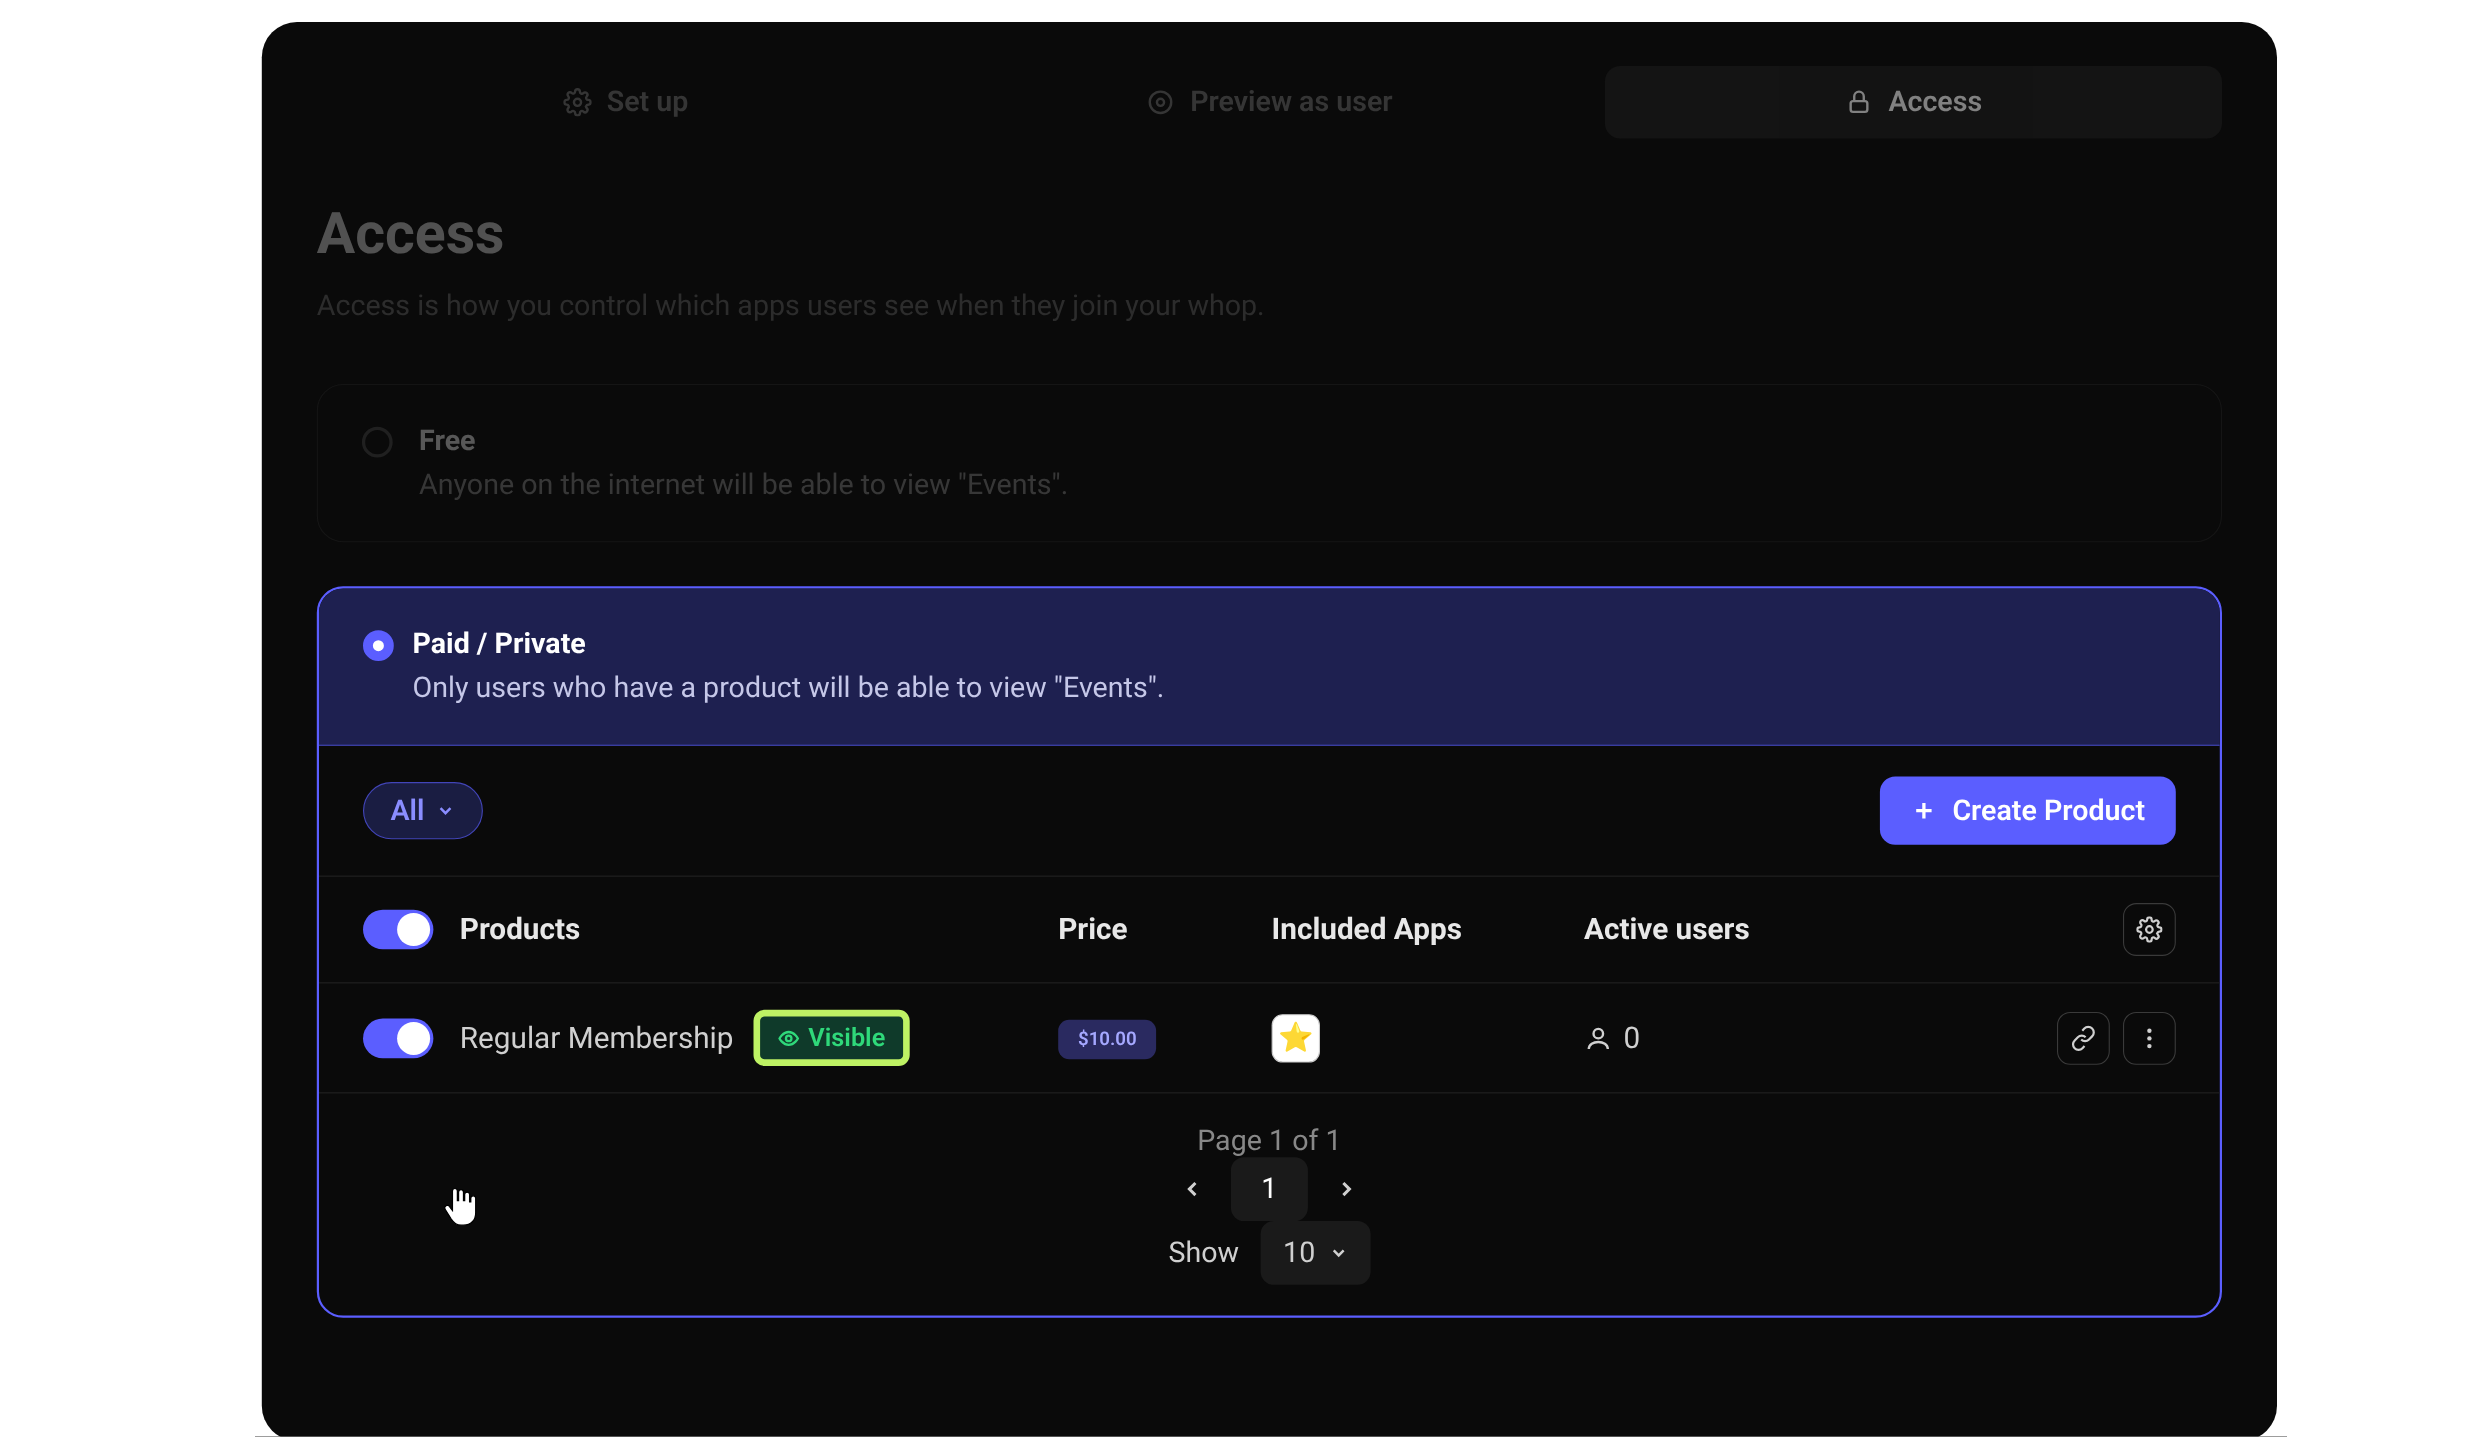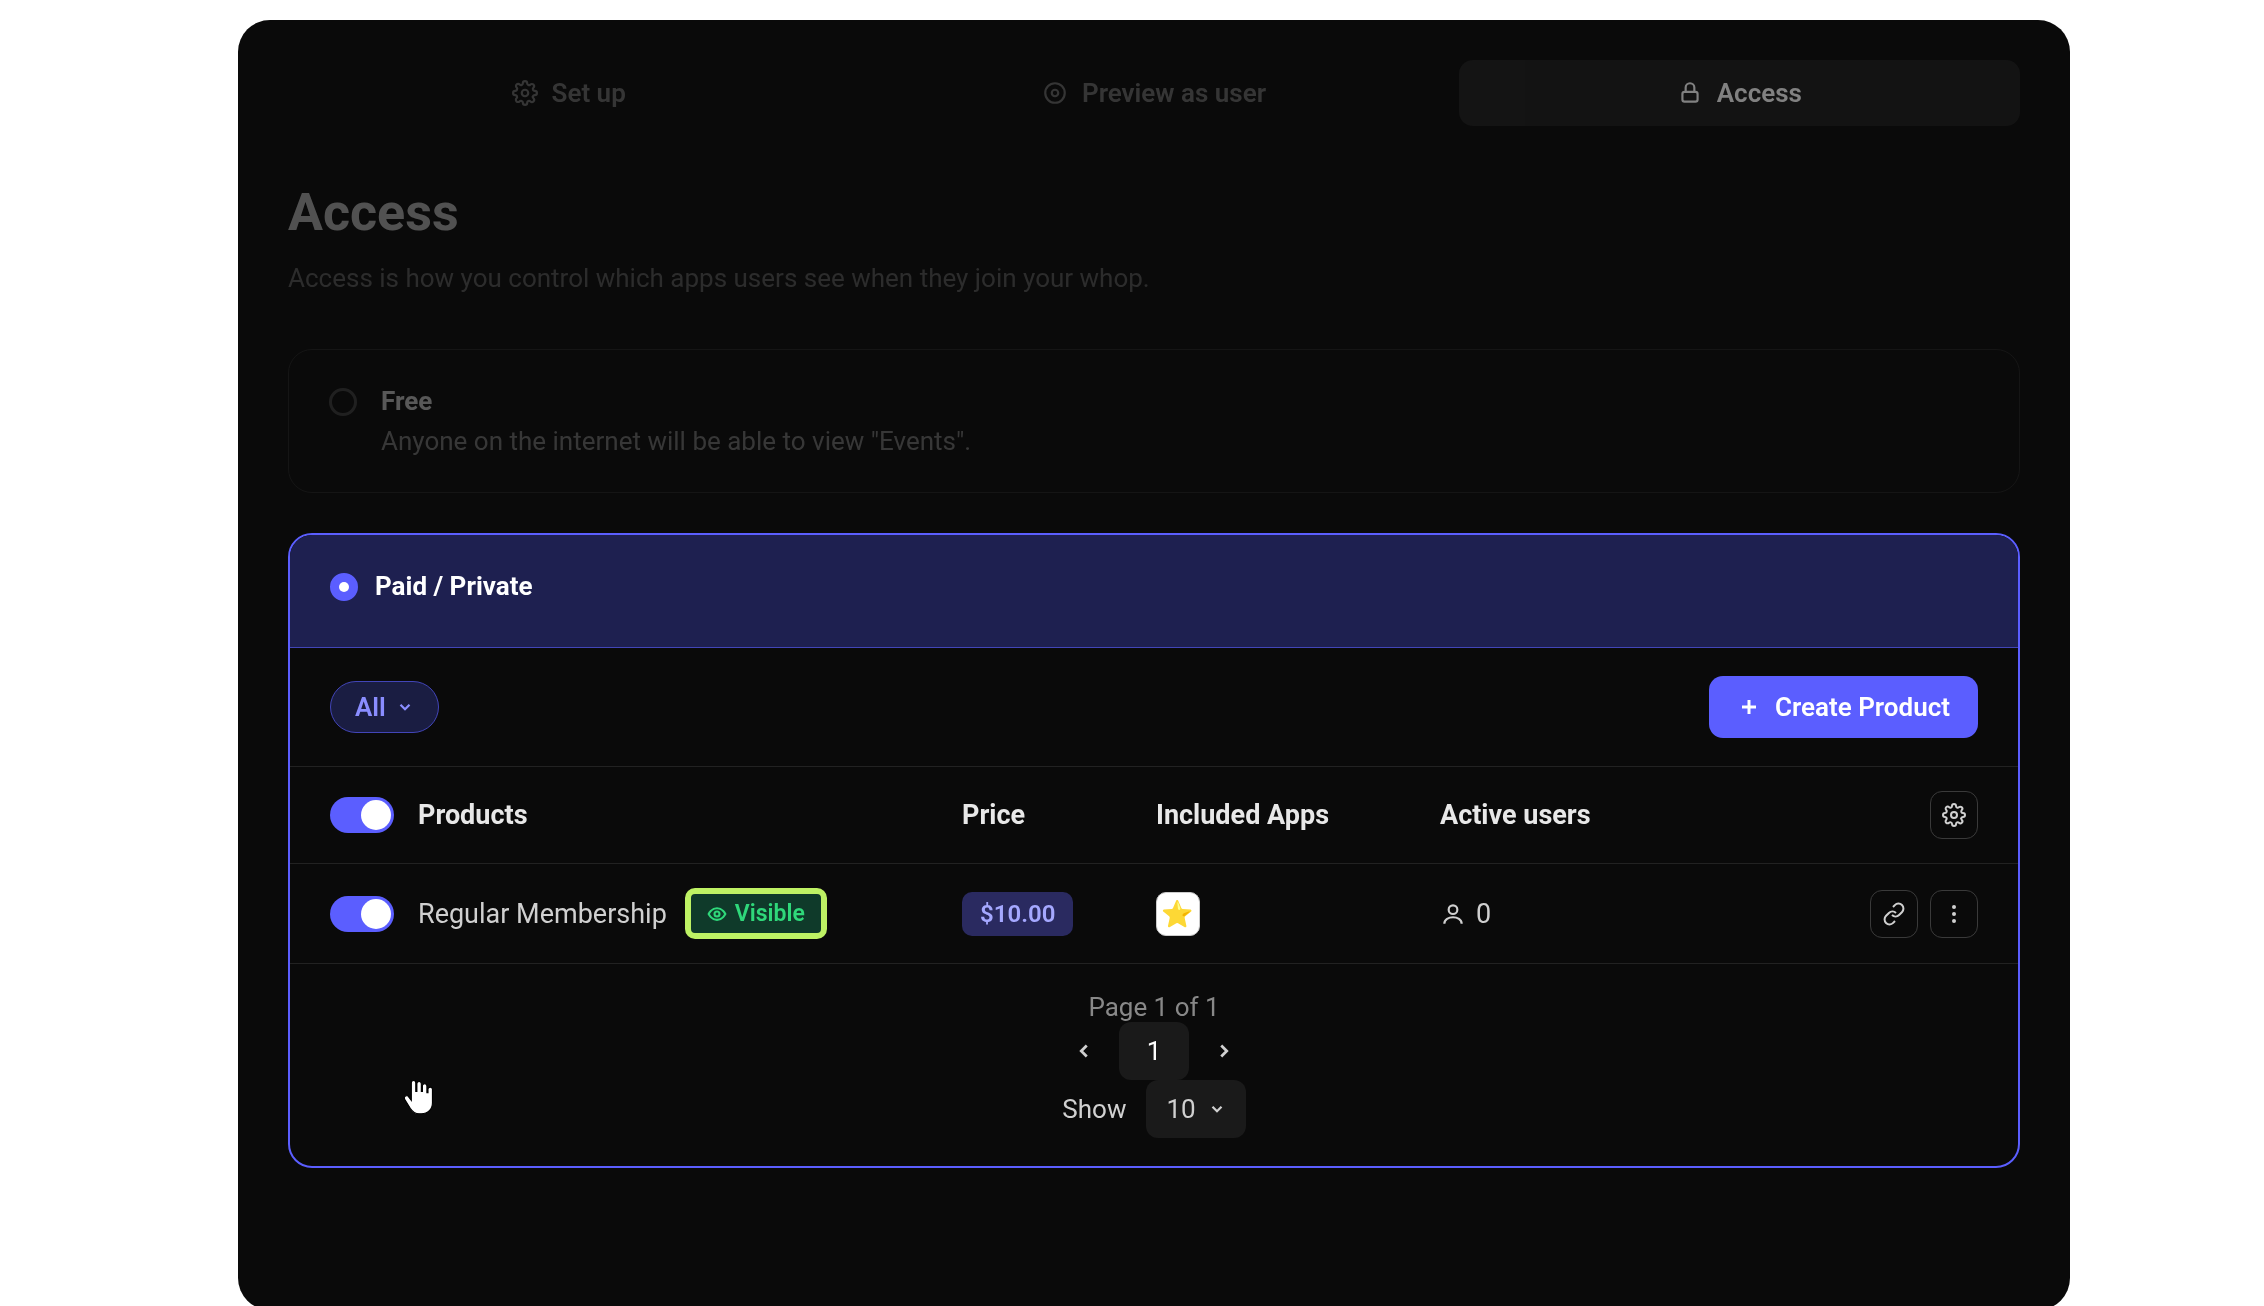--- a/index.html
+++ b/index.html
@@ -199,21 +199,21 @@
     padding: 6px 16px;
     border-radius: 10px;
     font-size: 23px;
     font-weight:600;
   }
   .price-pill {
     background: #2a2a60;
     color: #a5a8ff;
     padding: 8px 18px;
     border-radius: 10px;
-    font-size: 24px;
+    font-size: 17px;
     font-weight: 600;
     display:inline-block;
   }
   .app-icon {
     width: 44px;
     height: 44px;
     background: #fff;
     border-radius: 10px;
     display:flex;
     align-items:center;
@@ -314,20 +314,21 @@
         <div class="card-title">Free</div>
         <div class="card-desc">Anyone on the internet will be able to view "Events".</div>
       </div>
     </div>
 
     <div class="paid-card">
       <div class="paid-header">
         <div class="radio-outer sel"></div>
         <div>
           <div class="card-title">Paid / Private</div>
+          <div class="card-desc">Only users who have a product will be able to view "Events".</div>
         </div>
       </div>
 
       <div class="filter-row">
         <div class="all-pill">
           <span>All</span>
           <svg width="18" height="18" viewBox="0 0 24 24" fill="none" stroke="#8a8dff" stroke-width="3">
               <path d="M6 9l6 6 6-6"></path>
             </svg>
         </div>

